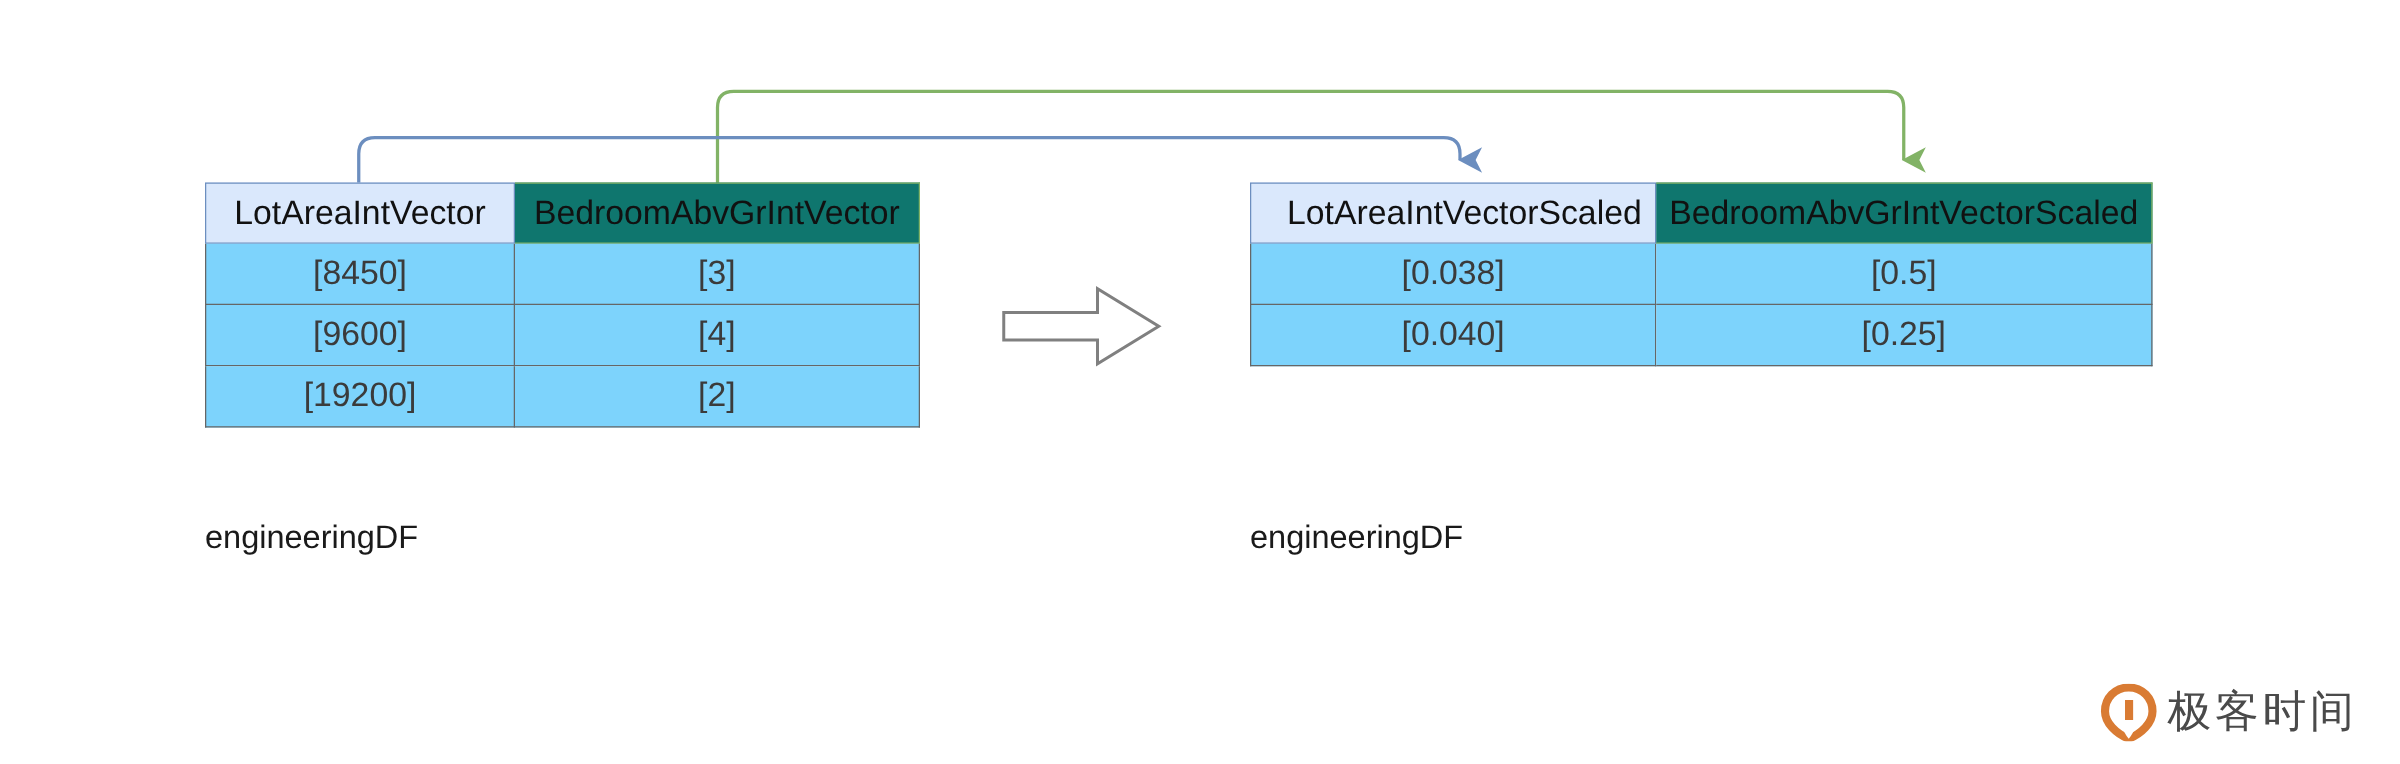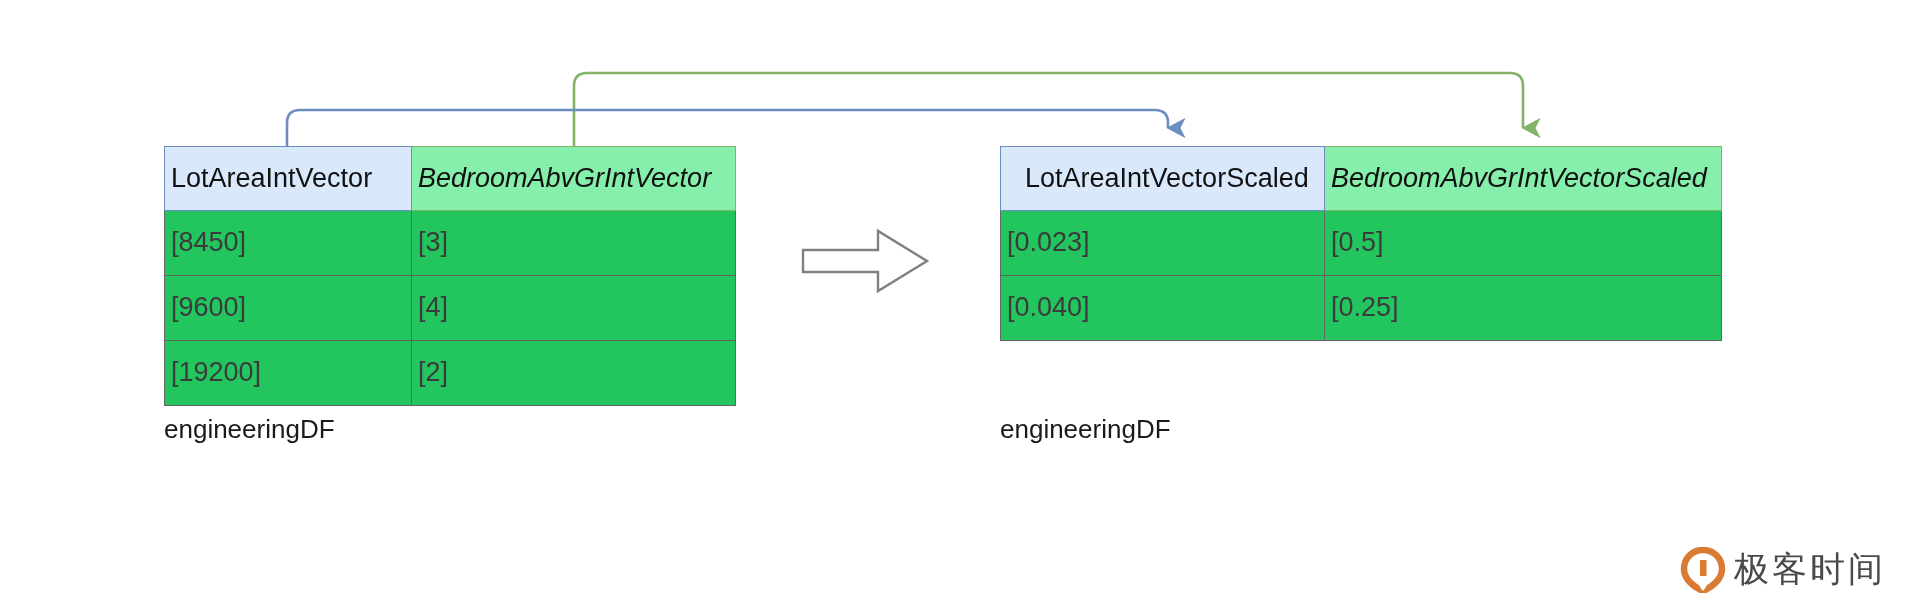--- a/index.html
+++ b/index.html
@@ -32,44 +32,43 @@
   }
 
   
   .df-table {
     position: absolute;
     border-collapse: separate;
     border-spacing: 0;
     table-layout: fixed;
   }
   .df-table td {
-    height: 65px;
+    height: 49px;
     padding: 0 6px;
-    text-align: left;
+    text-align: center;
     vertical-align: middle;
     font-size: 27px;
     font-weight: 400;
     line-height: 1.1;
     white-space: nowrap;
     box-sizing: border-box;
   }
   .hdr-blue {
     background: #dae8fc;
     border: 1px solid #6c8ebf;
     color: #111111;
   }
   .hdr-green {
-    background: #86efac;
+    background: #0f766e;
     border: 1px solid #82b366;
     border-left: none;
     color: #111111;
-    font-style: italic;
   }
   .cell {
-    background: #22c55e;
+    background: #7dd3fc;
     border: 1px solid #666666;
     border-top: none;
     color: #3b3b3b;
   }
   .cell.right-col {
     border-left: none;
   }
 
   
   .caption {
@@ -152,21 +151,21 @@
     <path d="M 3,22 L 78,22 L 78,3 L 127,33 L 78,63 L 78,44 L 3,44 Z" fill="#ffffff" stroke="#808080" stroke-width="2.4" stroke-linejoin="miter"></path>
   </svg>
 
   <table class="df-table" id="right-table" style="left:1000px; top:146px; width:722px;">
     <tbody>
         <tr>
       <td class="hdr-blue" style="width:325px;padding-left:24px;">LotAreaIntVectorScaled</td>
       <td class="hdr-green" style="width:397px;">BedroomAbvGrIntVectorScaled</td>
     </tr>
     <tr>
-      <td class="cell">[0.023]</td>
+      <td class="cell">[0.038]</td>
       <td class="cell right-col">[0.5]</td>
     </tr>
     <tr>
       <td class="cell">[0.040]</td>
       <td class="cell right-col">[0.25]</td>
     </tr>
   </tbody>
     </table>
 
   <div class="caption" style="left:1000px; top:414px; width:722px;">engineeringDF</div>

